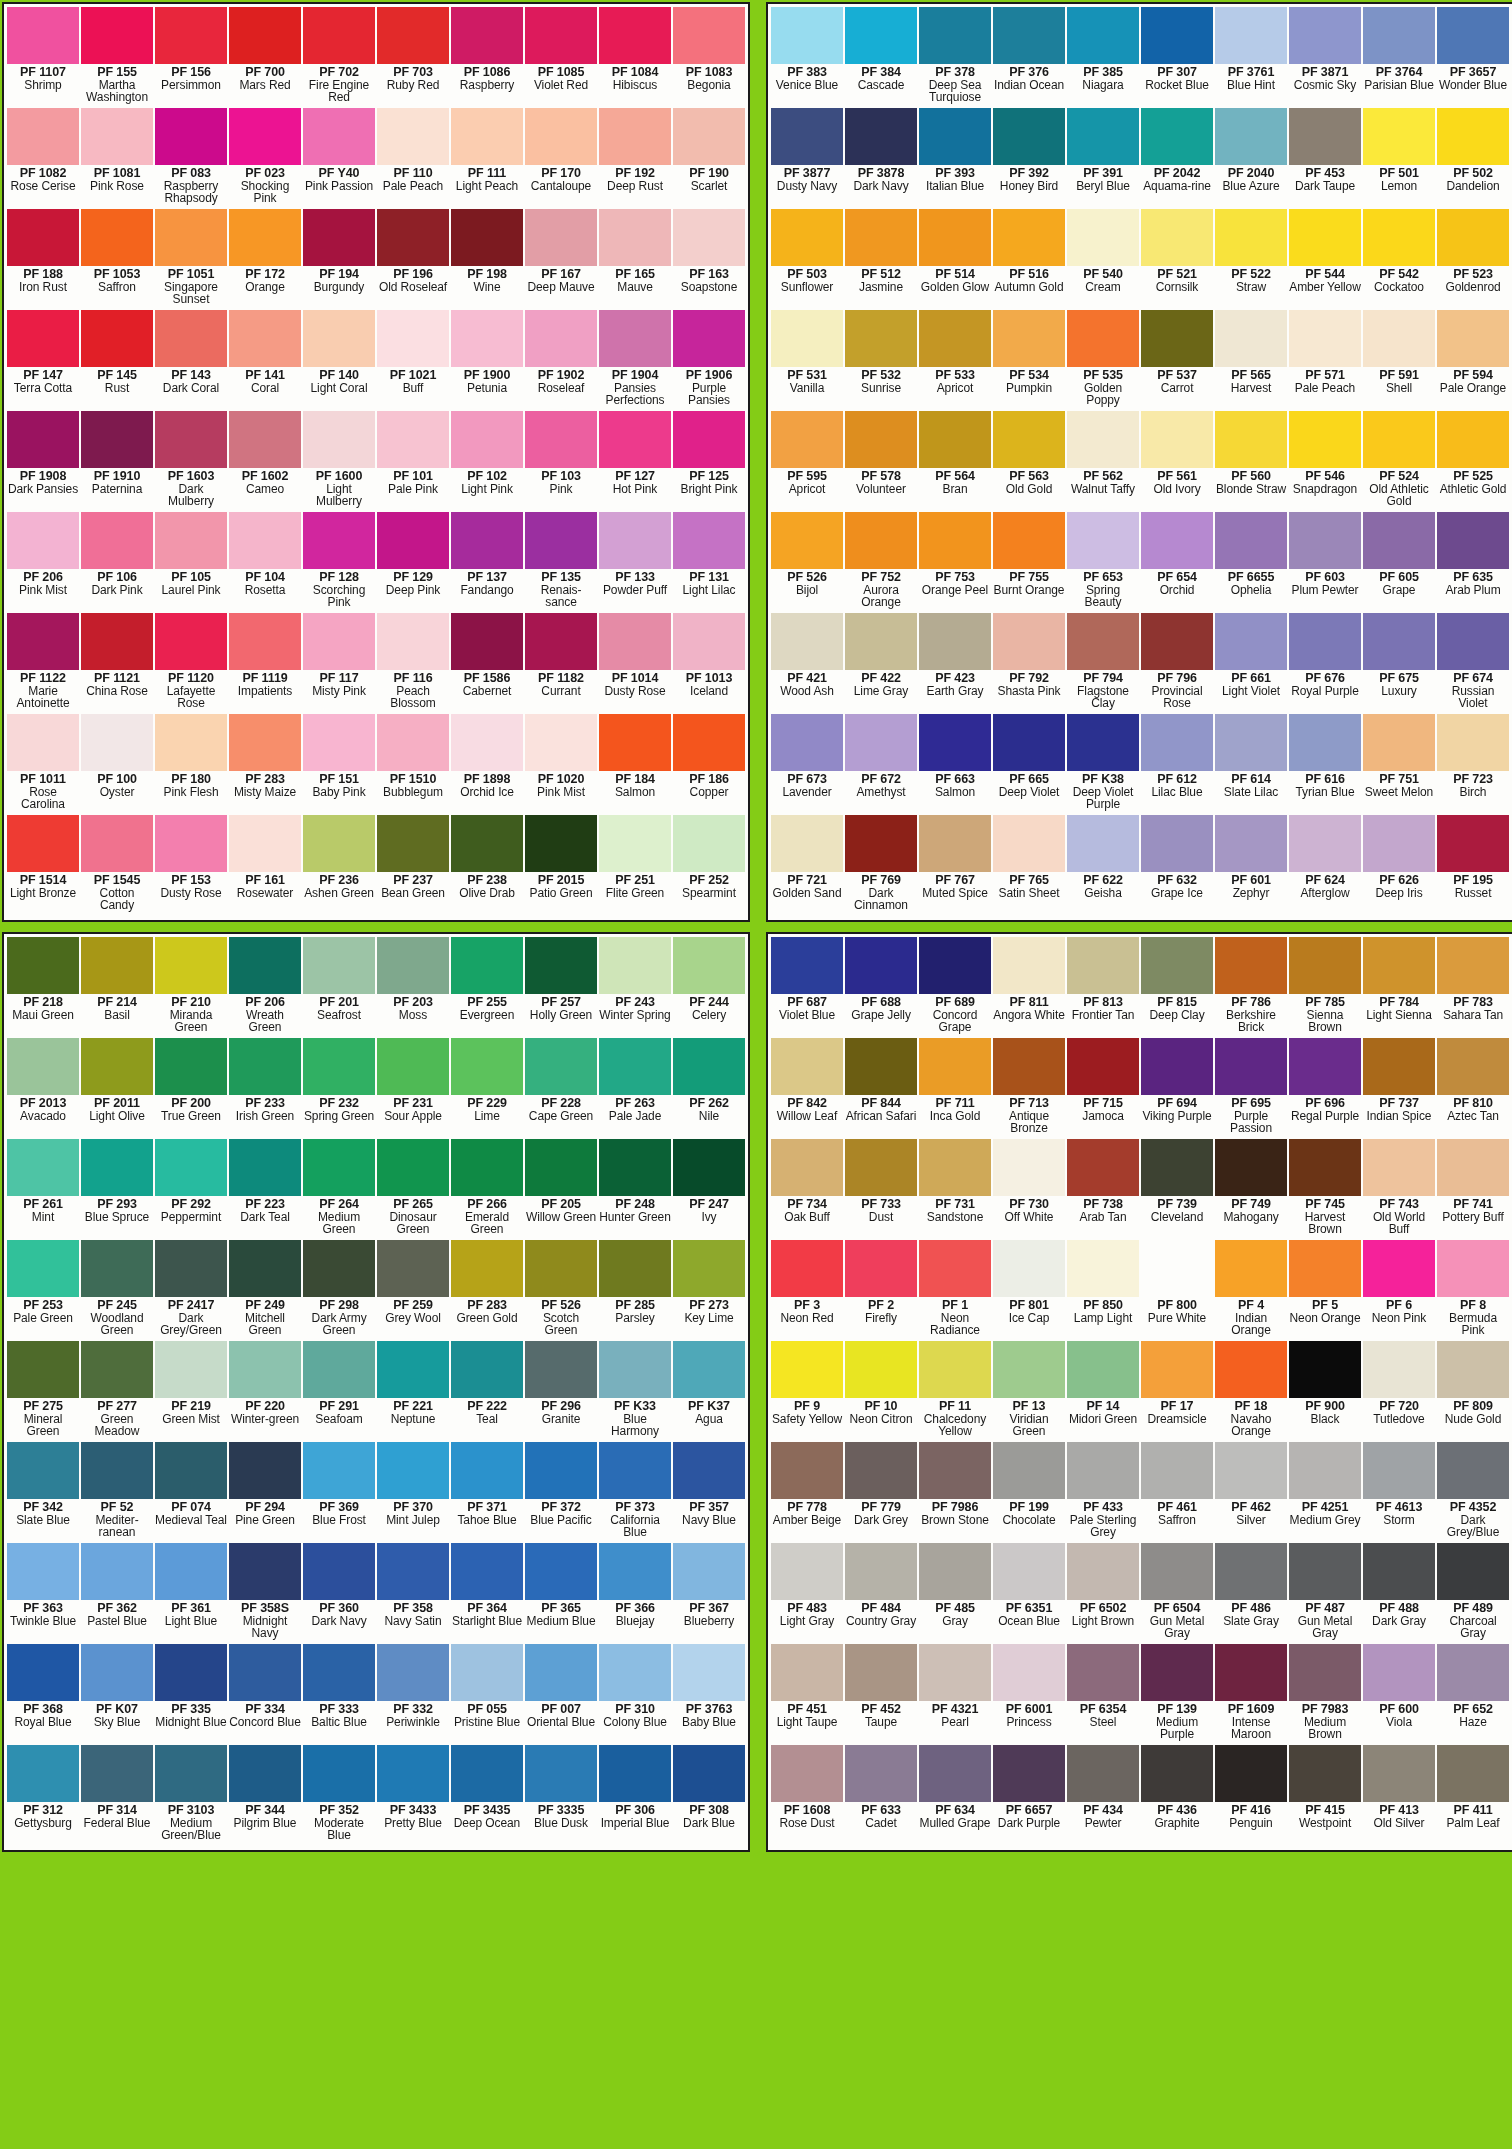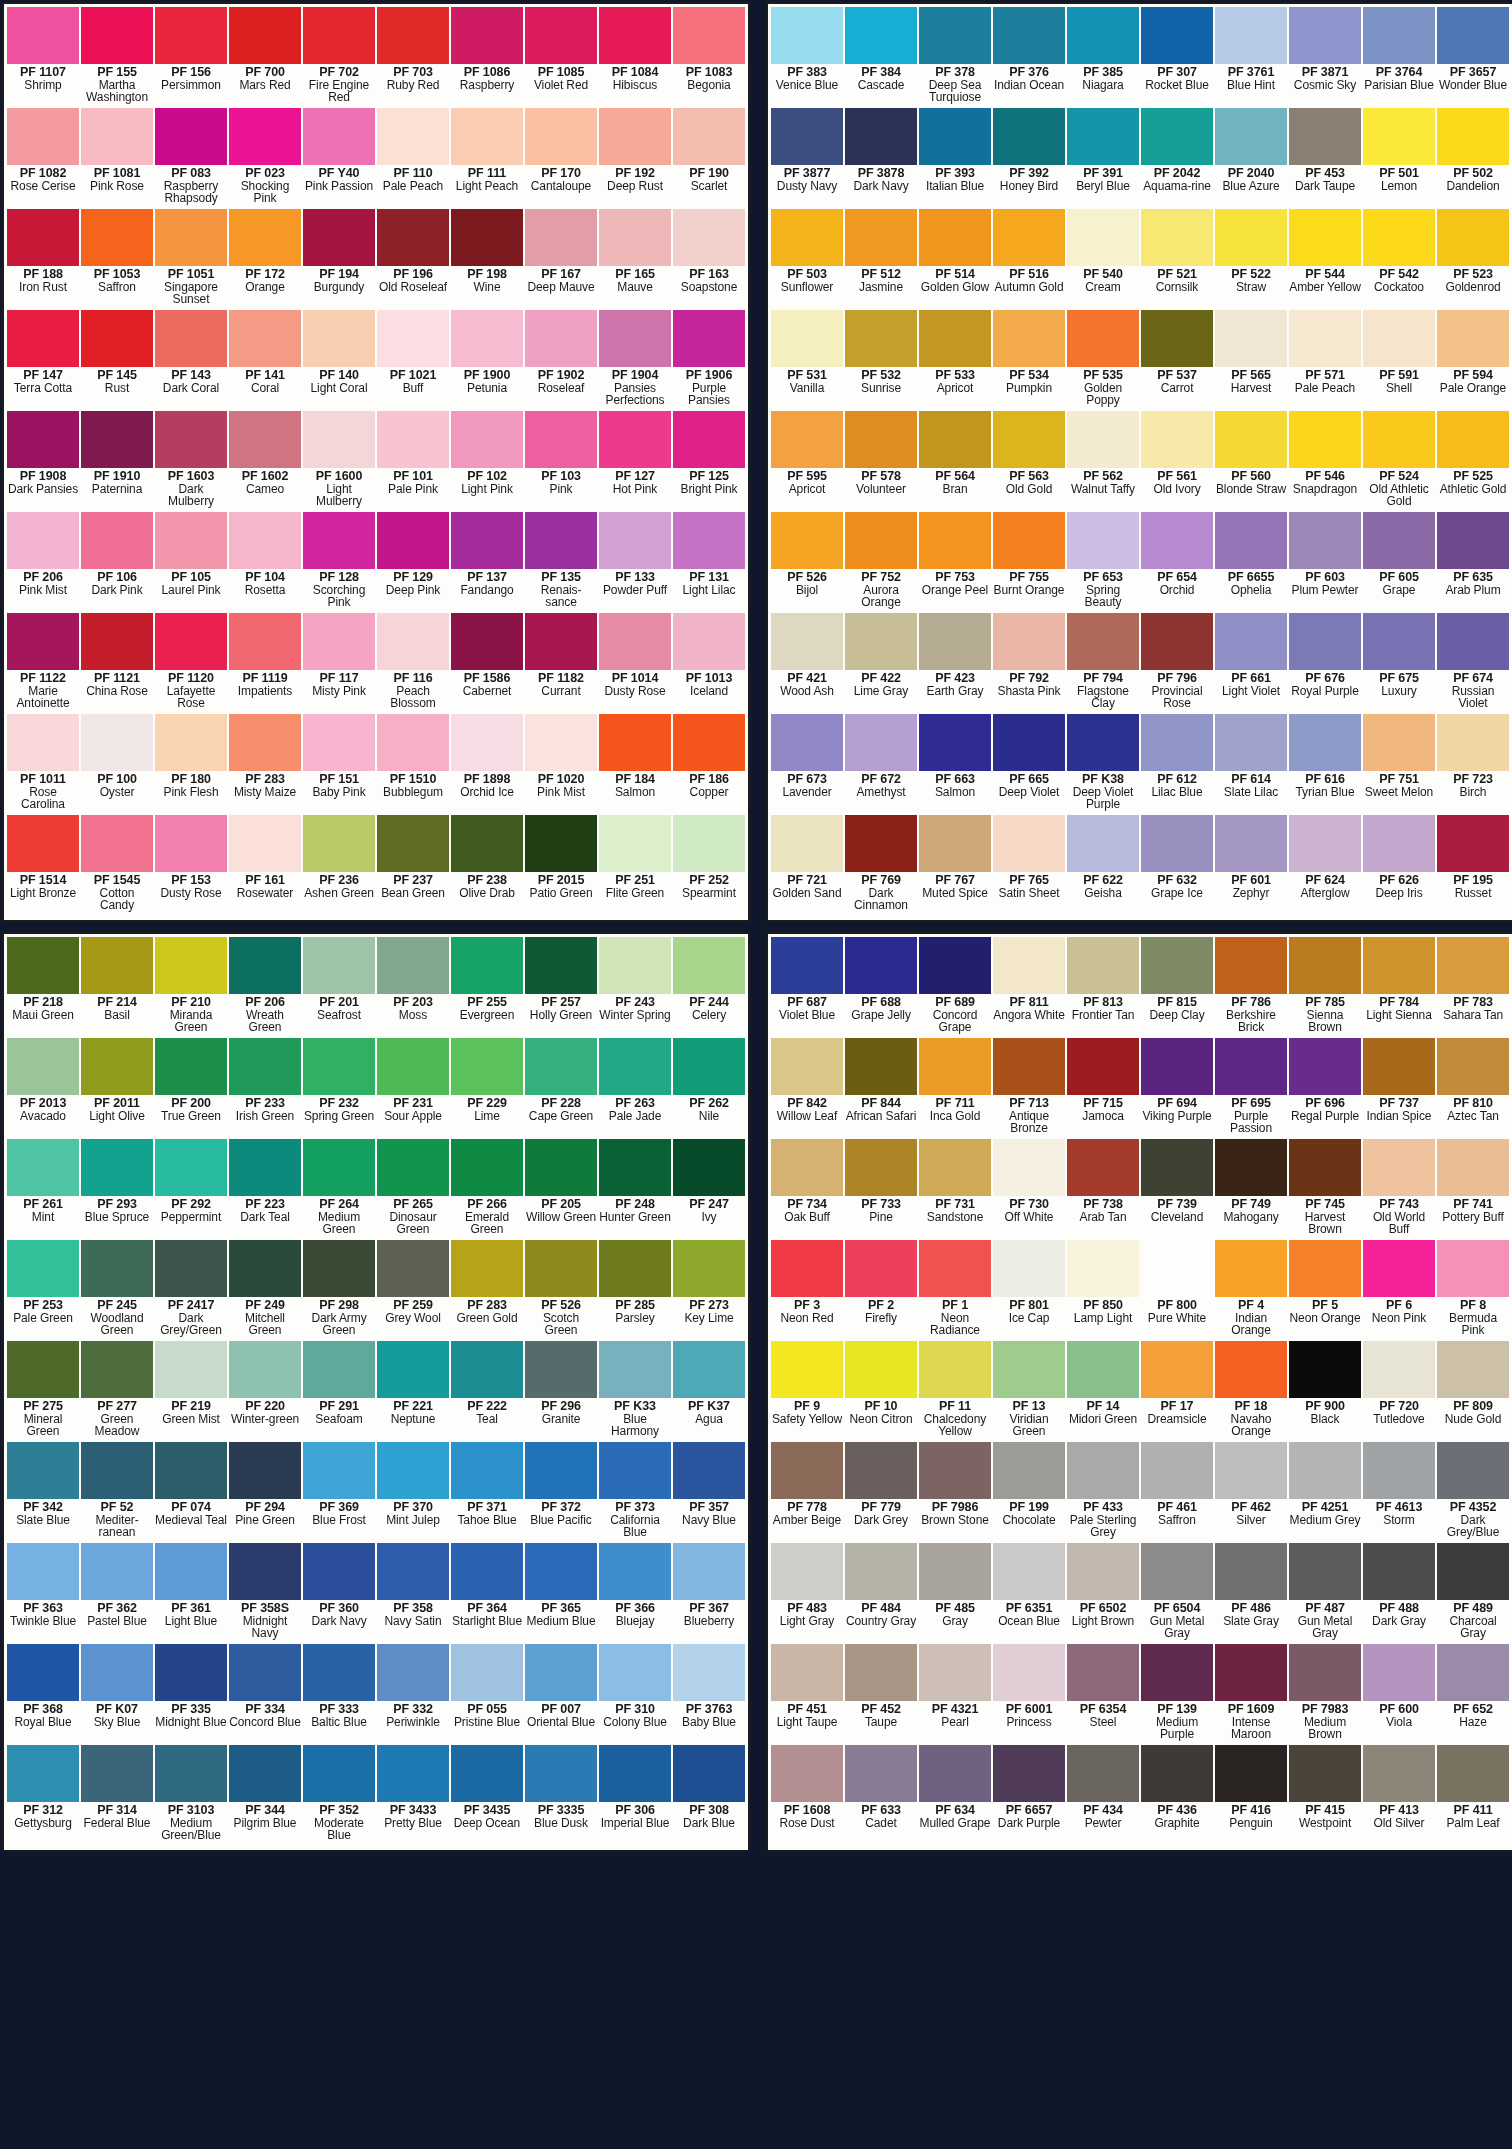--- a/index.html
+++ b/index.html
@@ -5,21 +5,21 @@
   * { box-sizing: border-box; }
   html, body {
     margin: 0; padding: 0;
     background: #ffffff;
     font-family: "Liberation Sans", sans-serif;
   }
   #page {
     width: 1512px;
     height: 2149px;
     position: relative;
-    background: #0f172a;
+    background: #84cc16;
     overflow: hidden;
   }
   .quadrants {
     display: grid;
     grid-template-columns: 748px 748px;
     grid-template-rows: auto auto;
     column-gap: 16px;
     row-gap: 10px;
     padding: 2px 0 0 2px;
   }
@@ -2181,21 +2181,21 @@
               <div class="swatch" style="background-color: rgb(214, 177, 114);"></div>
               <div class="labels">
                 <span class="code">PF 734</span>
                 <span class="nm">Oak Buff</span>
               </div>
             </div>
             <div class="cell">
               <div class="swatch" style="background-color: rgb(171, 133, 38);"></div>
               <div class="labels">
                 <span class="code">PF 733</span>
-                <span class="nm">Pine</span>
+                <span class="nm">Dust</span>
               </div>
             </div>
             <div class="cell">
               <div class="swatch" style="background-color: rgb(207, 169, 88);"></div>
               <div class="labels">
                 <span class="code">PF 731</span>
                 <span class="nm">Sandstone</span>
               </div>
             </div>
             <div class="cell">

